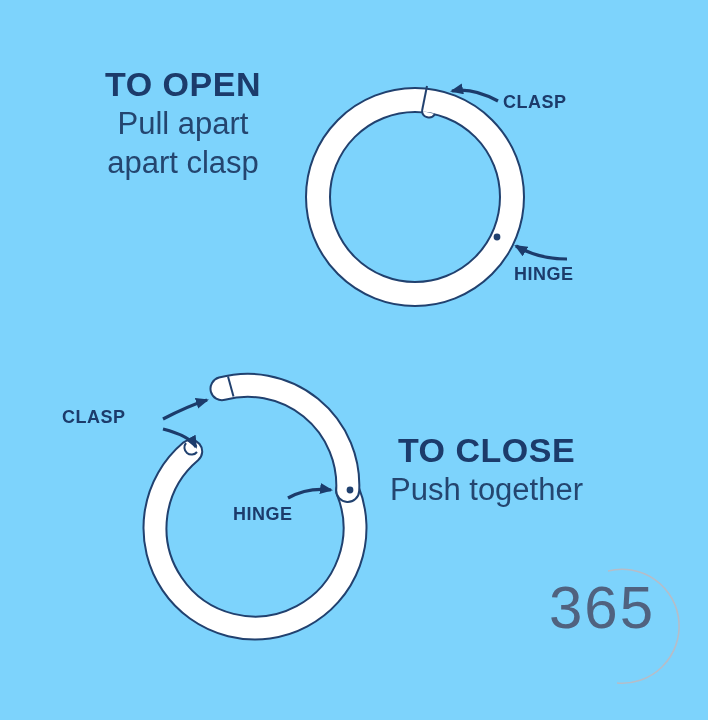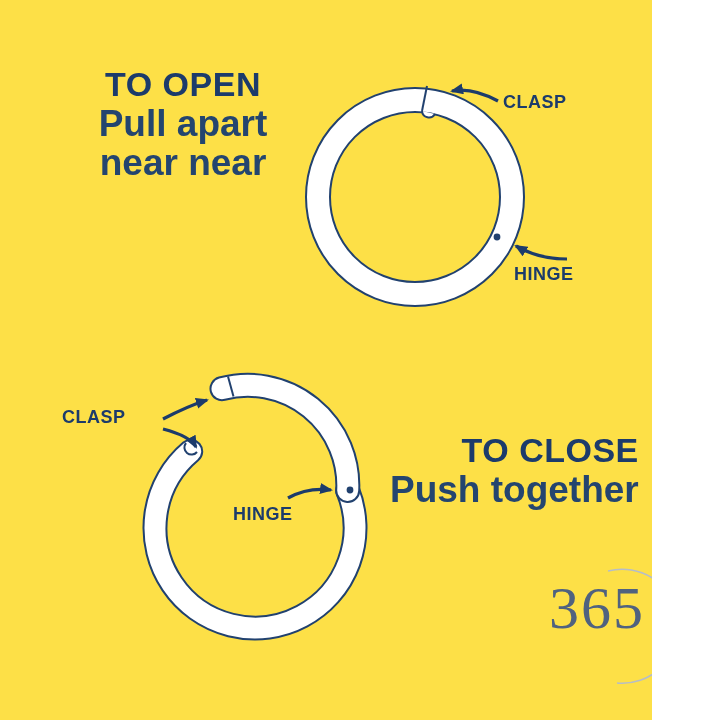--- a/index.html
+++ b/index.html
@@ -1,33 +1,33 @@
 <!DOCTYPE html>
 <html><head>
 <meta charset="utf-8">
 <style>
   html,body { margin:0; padding:0; background:#ffffff; }
   .canvas {
-    position:relative; width:652px; height:720px; background:#fde047;
+    position:relative; width:708px; height:720px; background:#7dd3fc;
     overflow:hidden; font-family:"Liberation Sans", sans-serif;
   }
   .layer { position:absolute; left:0; top:0; }
   .abs { position:absolute; }
   .heading { font-weight:bold; font-size:34px; color:#1c3b6b; line-height:40px; letter-spacing:0.5px; }
-  .subtext { font-weight:bold; font-size:37px; color:#24456f; line-height:39px; }
+  .subtext { font-weight:normal; font-size:31px; color:#24456f; line-height:39px; }
   .part-label { font-weight:bold; font-size:18px; color:#1c3b6b; letter-spacing:0.5px; white-space:nowrap; }
   .open-text { left:70px; top:64px; width:226px; text-align:center; }
-  .close-text { left:390px; top:430px; text-align:right; }
+  .close-text { left:390px; top:430px; text-align:center; }
   .label-clasp-top  { left:503px; top:92px; }
   .label-hinge-top  { left:514px; top:264px; }
   .label-clasp-bot  { left:62px;  top:407px; }
   .label-hinge-bot  { left:233px; top:504px; }
   .logo-number {
     left:549px; top:577px;
-    font-family:Liberation Serif, serif; font-size:60px; line-height:62px;
+    font-family:Liberation Sans, sans-serif; font-size:60px; line-height:62px;
     color:#50627f; letter-spacing:2px;
   }
   .logo-name {
     left:501px; top:646px;
     font-family:"Liberation Serif", serif; font-size:27px; line-height:32px;
     color:#5a6a82; letter-spacing:6px; white-space:nowrap;
   }
 </style>
 </head>
 <body>
@@ -66,21 +66,21 @@
       <path d="M 163 429 Q 190 436 196 447" marker-end="url(#ah)"></path>
       <path d="M 288 498 Q 308 487 331 490" marker-end="url(#ah)"></path>
     </g>
 
     <path d="M 608 571 A 57 57 0 1 1 617 683" fill="none" stroke="#b6bdc8" stroke-width="1.6"></path>
   </svg>
 
   <div class="abs open-text">
     <div class="heading">TO OPEN</div>
     <div class="subtext">Pull apart</div>
-    <div class="subtext">near near</div>
+    <div class="subtext">apart clasp</div>
   </div>
 
   <div class="abs close-text">
     <div class="heading">TO CLOSE</div>
     <div class="subtext">Push together</div>
   </div>
 
   <div class="abs part-label label-clasp-top">CLASP</div>
   <div class="abs part-label label-hinge-top">HINGE</div>
   <div class="abs part-label label-clasp-bot">CLASP</div>

